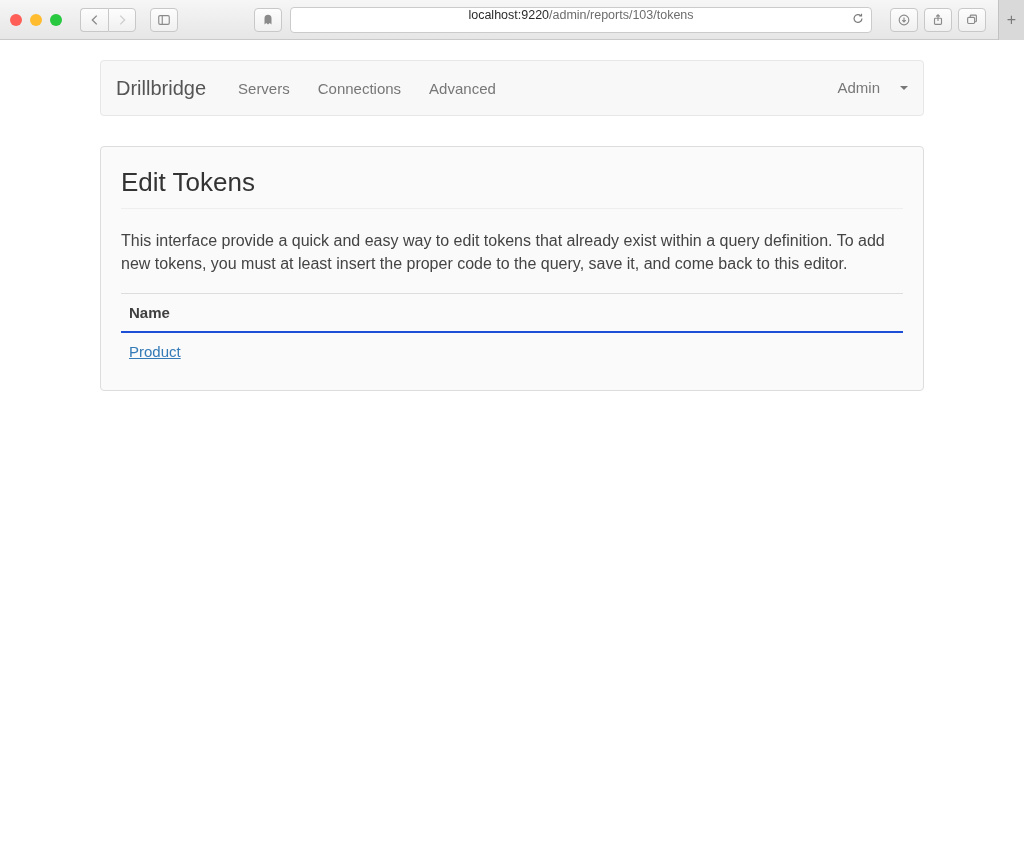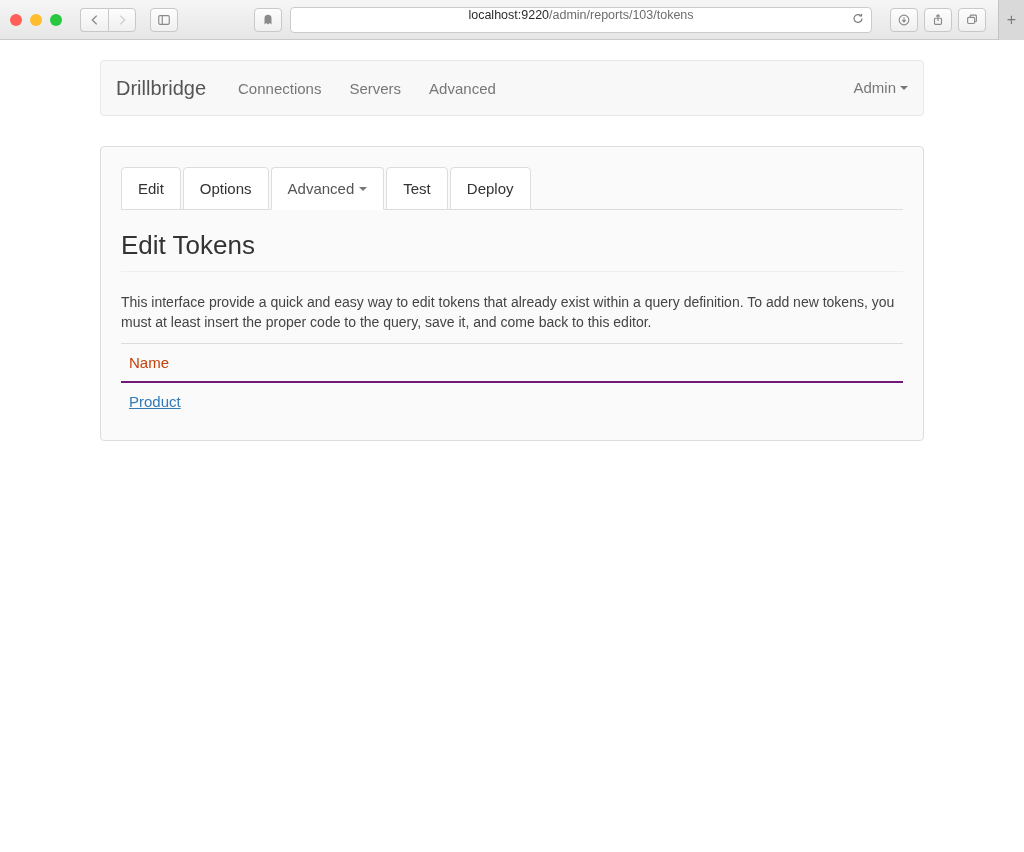--- a/index.html
+++ b/index.html
@@ -88,21 +88,21 @@
     margin-right: 18px;
   }
   .navbar-nav { display: flex; gap: 0; }
   .navbar-nav a {
     color: #777;
     font-size: 15px;
     padding: 18px 14px;
     text-decoration: none;
   }
   .navbar-right { margin-left: auto; }
-  .navbar-right a { color: #777; font-size: 15px; text-decoration: none; display: inline-flex; align-items: center; gap: 4px; }
+  .navbar-right a { color: #777; font-size: 15px; text-decoration: none; display: inline-flex; align-items: center; gap: 20px; }
   .caret {
     display: inline-block; width: 0; height: 0;
     border-left: 4px solid transparent;
     border-right: 4px solid transparent;
     border-top: 4px solid #777;
     vertical-align: middle;
   }
 
   
   .panel {
@@ -143,38 +143,38 @@
 
   h2.section-title {
     font-size: 26px;
     font-weight: 400;
     color: #333;
     padding-bottom: 10px;
     border-bottom: 1px solid #eee;
     margin-bottom: 20px;
   }
   p.lead {
-    font-size: 14px;
+    font-size: 16px;
     color: #444;
     line-height: 1.45;
-    margin-bottom: 10px;
+    margin-bottom: 18px;
   }
 
   
   table { width: 100%; border-collapse: collapse; }
   table th, table td {
     text-align: left;
     padding: 10px 8px;
     font-size: 15px;
   }
   table thead th {
     border-top: 1px solid #ddd;
-    border-bottom: 2px solid #701a75;
-    color: #c2410c;
-    font-weight: 400;
+    border-bottom: 2px solid #1d4ed8;
+    color: #404040;
+    font-weight: 700;
   }
   table tbody td { border-bottom: none; }
   table a { color: #337ab7; text-decoration: underline; }
 
   svg.icon { width: 14px; height: 14px; }
 </style>
 </head>
 <body>
 
 <div class="browser-chrome">
@@ -246,62 +246,34 @@
     <span>+</span>
   </div>
 </div>
 
 <div class="page">
   <div class="container">
 
     <nav class="navbar">
       <div class="navbar-brand">Drillbridge</div>
       <div class="navbar-nav">
+        <a href="#">Servers</a>
         <a href="#">Connections</a>
-        <a href="#">Servers</a>
         <a href="#">Advanced</a>
       </div>
       <div class="navbar-right">
         <a href="#">
           <span>Admin</span>
           <span class="caret"></span>
         </a>
       </div>
     </nav>
 
     <div class="panel">
 
-      <ul class="nav-tabs">
-        <li>
-          <a href="#">
-              <span>Edit</span>
-            </a>
-        </li>
-        <li>
-          <a href="#">
-              <span>Options</span>
-            </a>
-        </li>
-        <li class="active">
-          <a href="#">
-            <span>Advanced</span>
-            <span class="caret"></span>
-          </a>
-        </li>
-        <li>
-          <a href="#">
-              <span>Test</span>
-            </a>
-        </li>
-        <li>
-          <a href="#">
-              <span>Deploy</span>
-            </a>
-        </li>
-      </ul>
 
       <h2 class="section-title">Edit Tokens</h2>
 
       <p class="lead">This interface provide a quick and easy way to edit tokens that already exist within a query definition. To add new tokens, you must at least insert the proper code to the query, save it, and come back to this editor.</p>
 
       <table>
         <thead>
           <tr>
             <th>Name</th>
           </tr>

